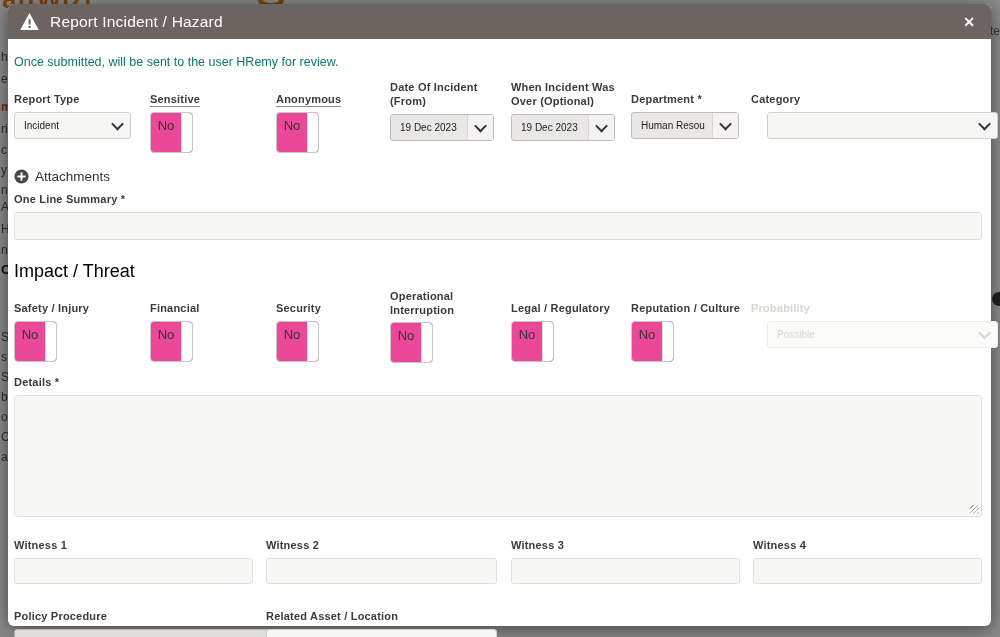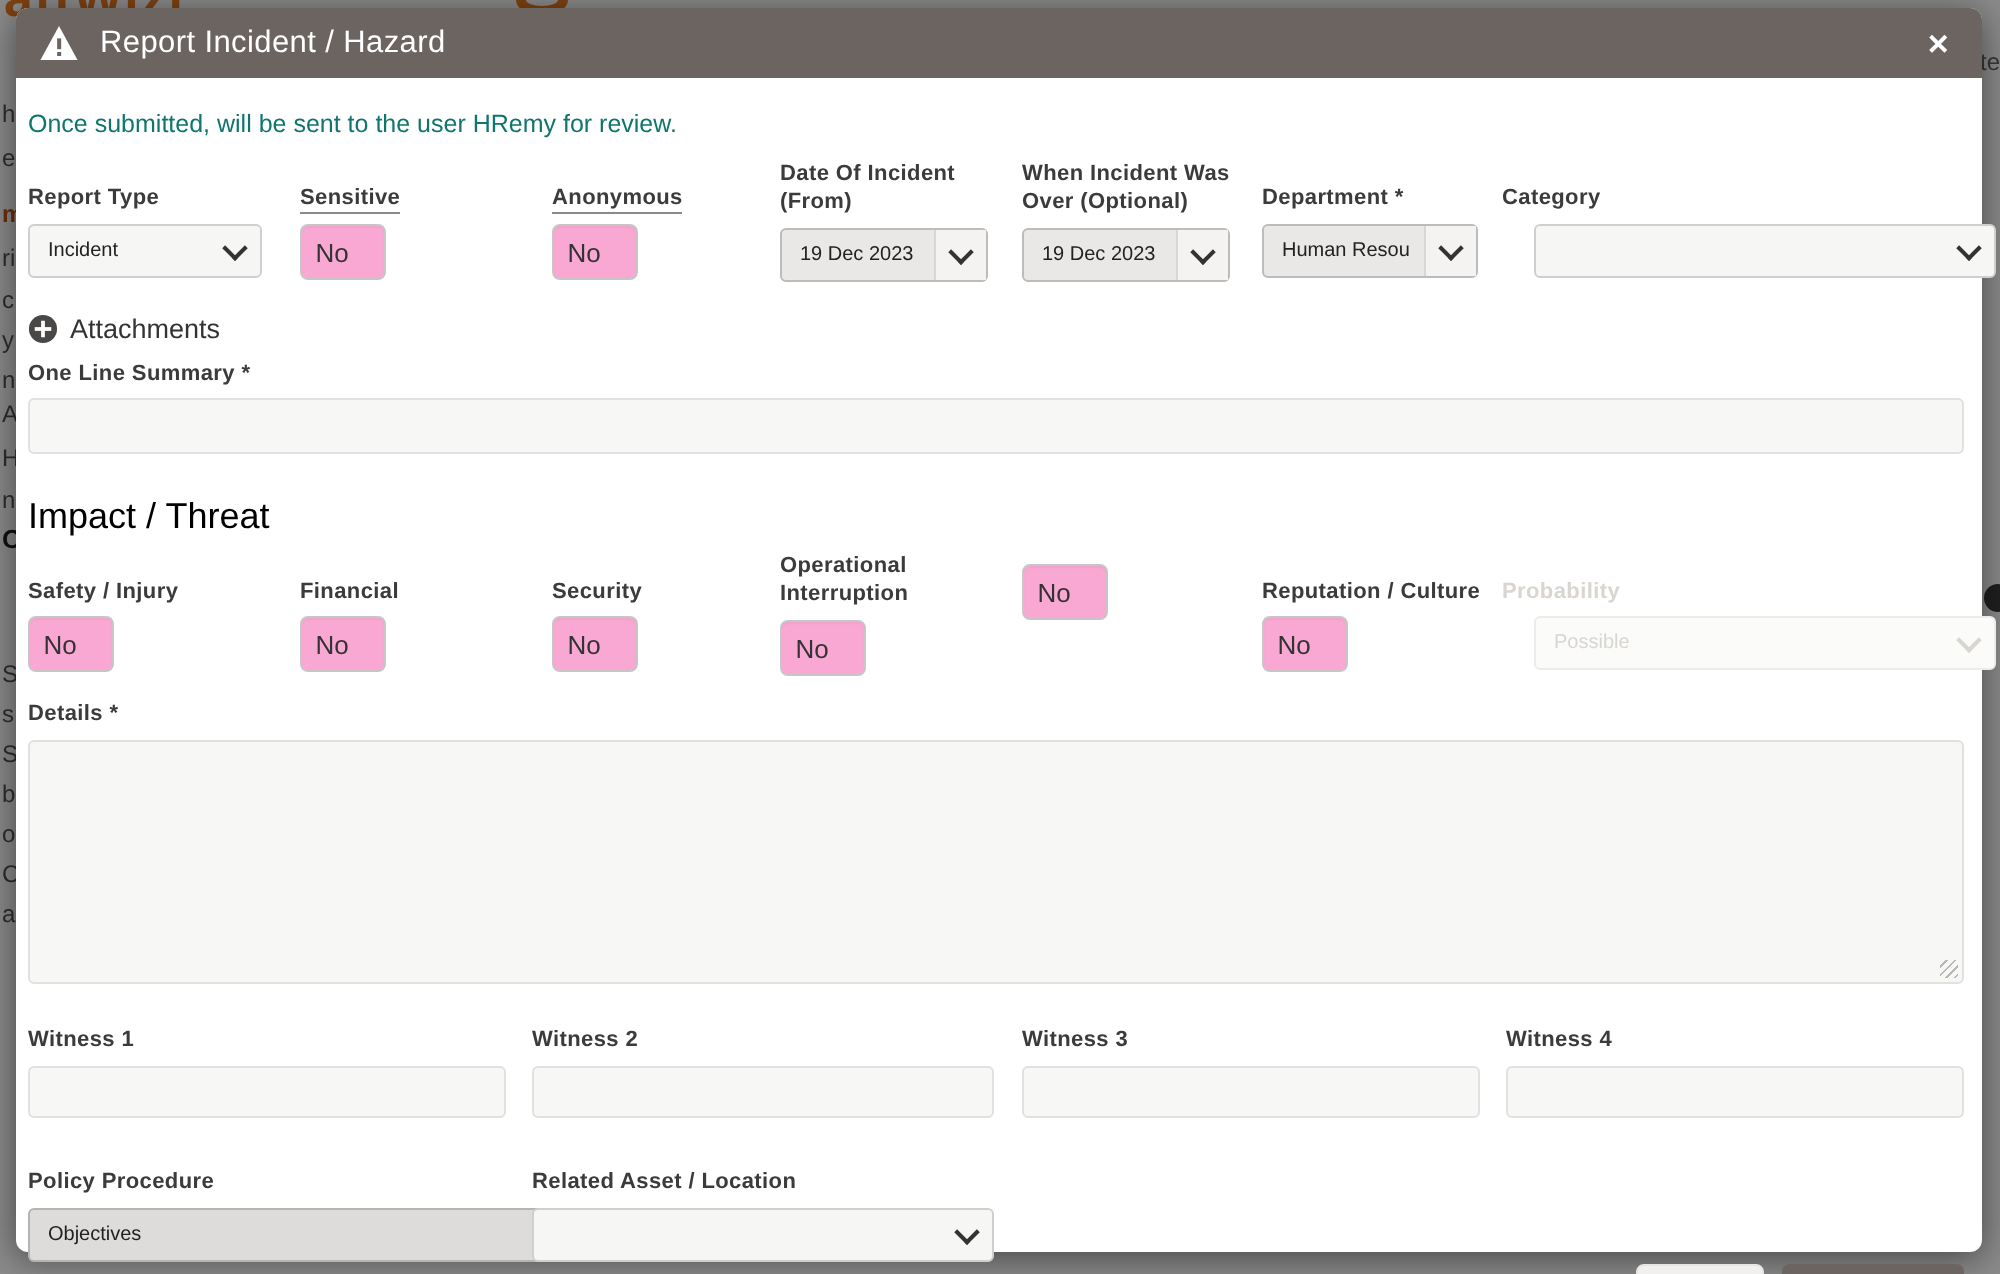--- a/index.html
+++ b/index.html
@@ -49,23 +49,23 @@
                        transform:rotate(45deg) translate(-1px,-1px); }
   .sel.gray { background:#e9e8e7; border-color:#bdbcba; }
   .sel.gray .chev { background:#f4f3f2; border-left:1px solid #d8d7d5; }
   .sel.darkgray { background:#dddcda; border-color:#b5b4b2; }
   .sel.darkgray .chev { background:#eceBe9; }
   .sel.disabled { background:#fbfbfa; border-color:#ececea; color:#d9d5d1; cursor:default; }
   .sel.disabled .chev::before { border-color:#d9d5d1; }
   .w-report { width:117px; } .w-date { width:104px; } .w-dept { width:108px; }
   .w-full { width:100%;margin-left:16px; } .w-policy { width:283px; } .w-related { width:231px; }
 
-  .toggle { margin-top:5px; width:43px; height:28px; border:1px solid #c7c6c4; border-radius:4px;
-            background:#f9a8d4; display:flex; overflow:hidden; cursor:pointer;
-            box-shadow:inset 0 1px 1px rgba(0,0,0,.04);align-items:flex-end; }
+  .toggle { margin-top:5px; width:43px; height:41px; border:1px solid #c7c6c4; border-radius:4px;
+            background:#ec4899; display:flex; overflow:hidden; cursor:pointer;
+            box-shadow:inset 0 1px 1px rgba(0,0,0,.04); }
   .toggle .txt { flex:1; text-align:center; font-size:13px; color:#333; line-height:25px; }
   .toggle .handle { width:11px; background:#fff; border-left:1px solid #e2e1e0; border-radius:0 3px 3px 0; }
 
   .attach-row { margin-top:16px; display:flex; align-items:center; font-size:13.5px; color:#333; cursor:pointer; width:fit-content; }
   .attach-row svg { margin-right:6px; }
 
   .summary-label { margin-top:9px; }
   .text-input { margin-top:5px; height:28px; width:100%; background:#f7f7f6; border:1px solid #e2e1df; border-radius:3px; }
   .witness-input { width:239px; height:26px; margin-top:5px; background:#f7f7f6; border:1px solid #e2e1df; border-radius:3px; }
   .gw-c4 .witness-input { width:100%; }
@@ -243,20 +243,23 @@
       <div>
         <div class="label-slot single">
             <span class="field-label">Operational Interruption</span>
           </div>
         <div class="toggle">
           <span class="txt">No</span>
           <span class="handle"></span>
         </div>
       </div>
       <div>
+        <div class="label-slot single">
+            <span class="field-label">Legal / Regulatory</span>
+          </div>
         <div class="toggle">
           <span class="txt">No</span>
           <span class="handle"></span>
         </div>
       </div>
       <div>
         <div class="label-slot single">
             <span class="field-label">Reputation / Culture</span>
           </div>
         <div class="toggle">

